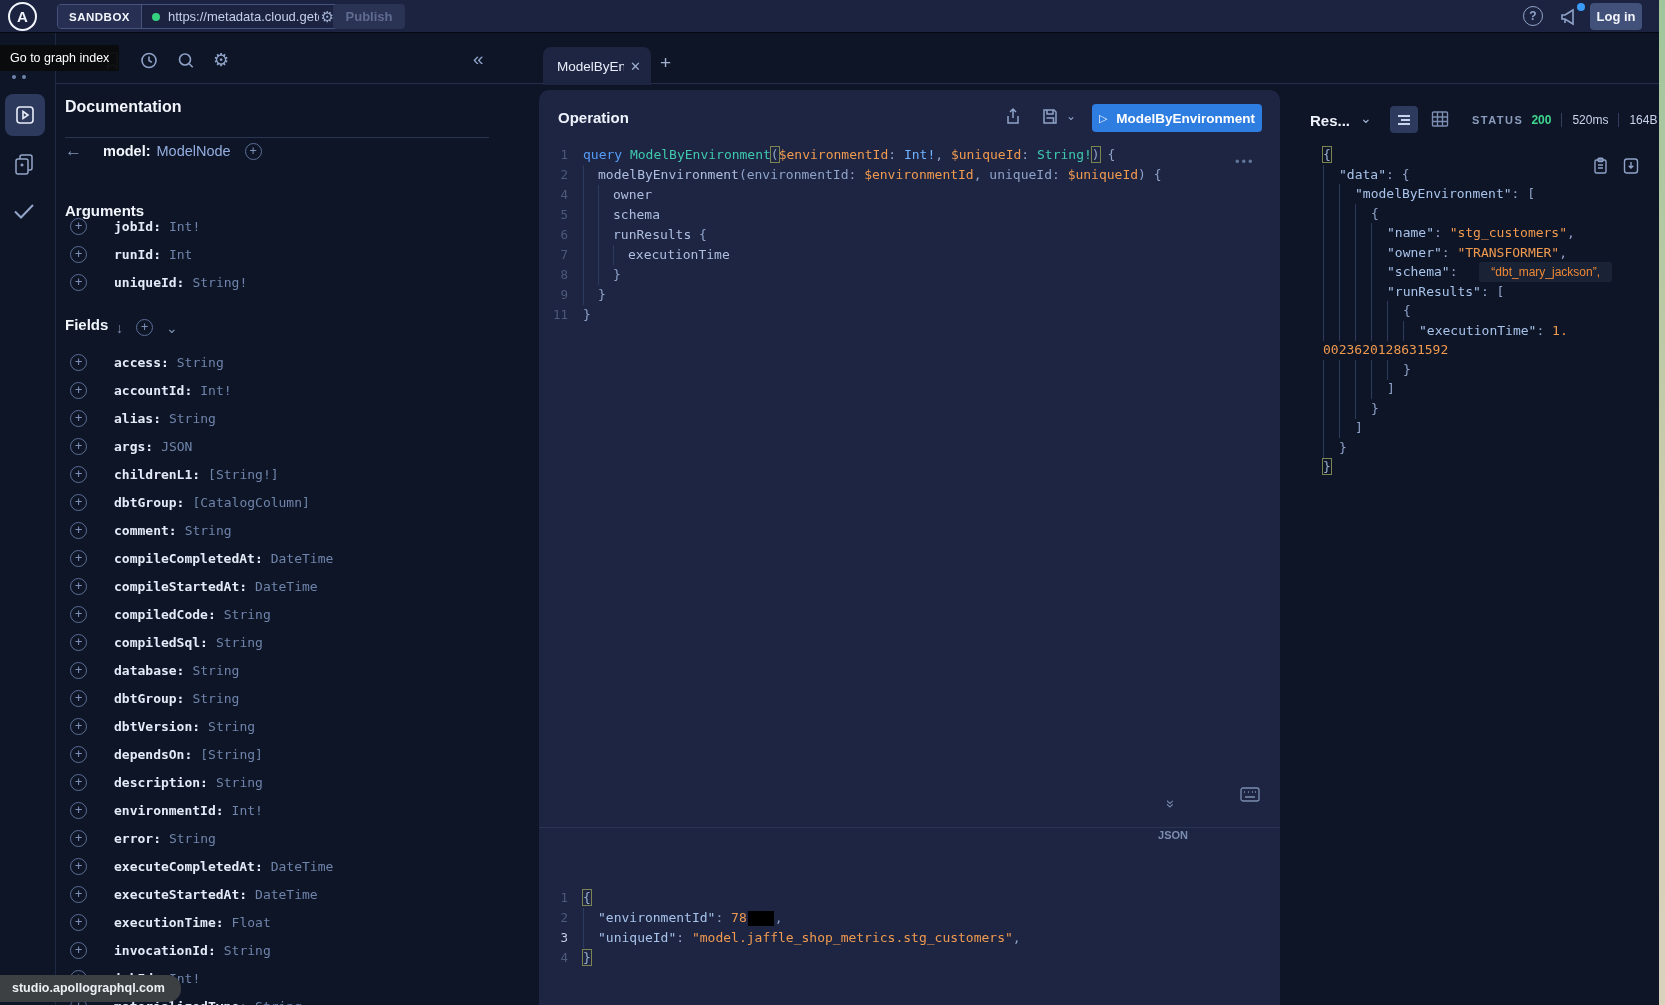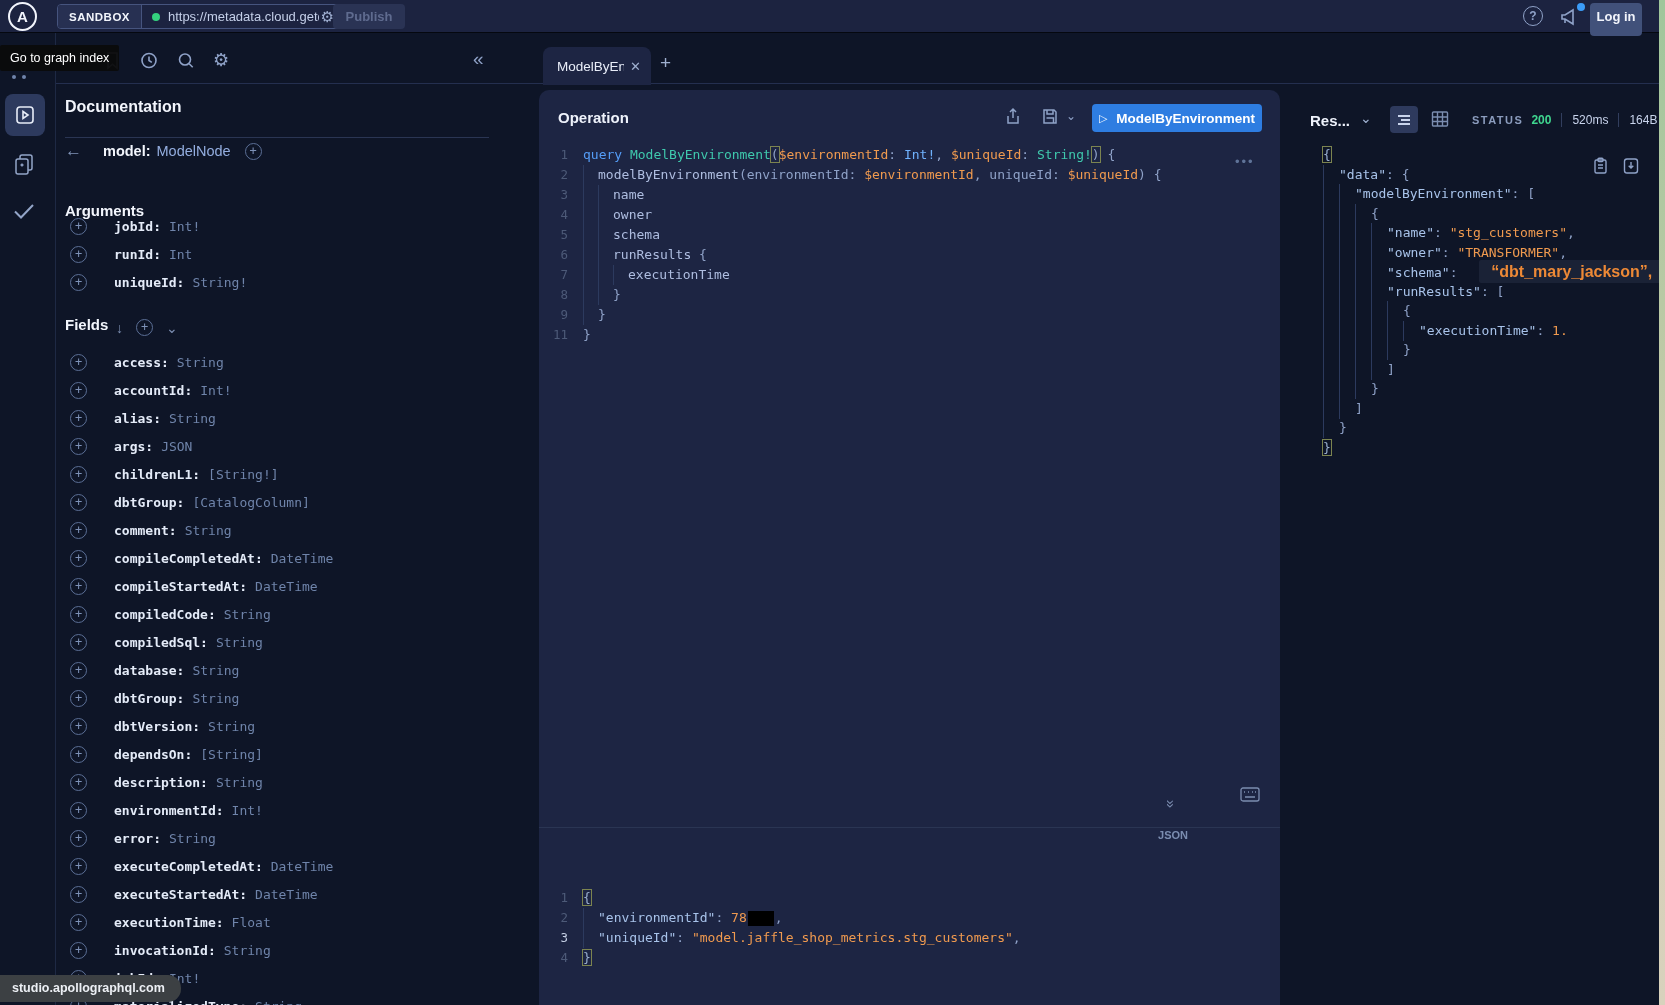--- a/index.html
+++ b/index.html
@@ -29,21 +29,21 @@
   .url-gear { margin:0 6px 0 2px; color:#9eaed0; font-size:15px; line-height:15px; }
   .publish-btn { position:absolute; left:333px; top:4px; width:72px; height:25px;
     background:#2a3354; border-radius:4px; color:#5f6b8f; font-weight:bold;
     font-size:13px; text-align:center; line-height:25px; }
   .help-circle { position:absolute; left:1523px; top:6px; width:20px; height:20px;
     border:1.5px solid #8fa2c8; border-radius:50%; color:#8fa2c8;
     font-size:12px; font-weight:bold; text-align:center; line-height:18px; }
   .mega { position:absolute; left:1558px; top:6px; }
   .mega-dot { position:absolute; left:1577px; top:3px; width:8px; height:8px;
     border-radius:50%; background:#3b9cf7; }
-  .login-btn { position:absolute; left:1590px; top:3px; width:52px; height:33px;
+  .login-btn { position:absolute; left:1590px; top:3px; width:52px; height:27px;
     background:#41517a; border-radius:4px; color:#f2f5fc; font-weight:bold;
     font-size:13px; text-align:center; line-height:27px; }
   .edge-strip { position:absolute; right:0; top:0; width:6px; height:1005px; z-index:60;
     background:linear-gradient(#9fc69b,#b9c9a4 30%,#d6cdb2 60%,#d8d2bd); }
 
   
   .rail { position:absolute; left:0; top:33px; width:56px; height:972px;
     background:#0e1527; border-right:1px solid #1e2944; z-index:20; }
   .rail-btn-active { position:absolute; left:5px; top:61px; width:40px; height:42px;
     background:#2d3a5e; border-radius:8px; display:flex; align-items:center; justify-content:center; }
@@ -131,21 +131,21 @@
   .c-var { color:#f09a4f; }
   .c-type { color:#6fb1fd; }
   .c-fld { color:#aebde0; }
   .c-arg { color:#8fa2c8; }
   .c-pun { color:#8fa2c8; }
   .c-key { color:#a8c3ea; }
   .c-str { color:#f09a4f; }
   .c-bm { color:#9ab0cf; outline:1px solid #7c8450; }
   .c-bx { color:#8fa2c8; outline:1px solid #7c8450; }
   .c-red { background:#1a2236; color:#ed8936; font-family:"Liberation Sans",sans-serif;
-    font-weight:bold; font-size:16px; padding:3px 12px; margin-left:14px; border-radius:2px; }
+    font-weight:normal; font-size:12px; padding:3px 12px; margin-left:14px; border-radius:2px; }
   .c-box { display:inline-block; width:26px; height:15px; background:#000;
     vertical-align:middle; margin:0 1px; }
   .op-code { position:absolute; left:0; top:55px; width:741px; }
   .vars-code { position:absolute; left:0; top:798px; width:741px; }
 
   
   .res-label { position:absolute; left:1310px; top:112px; font-size:15px; font-weight:bold; color:#eef2fb; }
   .res-chev { position:absolute; left:1360px; top:110px; color:#9fb0d0; font-size:14px; }
   .fmt-btn { position:absolute; left:1390px; top:106px; width:28px; height:27px;
     background:#2e3a5d; border-radius:4px; display:flex; align-items:center; justify-content:center; }
@@ -407,21 +407,20 @@
   <div class="op-ic" style="left:527px; top:19px; font-size:12px;">⌄</div>
   <div class="run-btn">
     <span class="run-play">▷</span>
     <span>ModelByEnvironment</span>
   </div>
   <div class="meatball">•••</div>
 
   <div class="op-code code">
       <div class="cl"><span class="ln">1</span><span class="ct"><span class="c-kw">query </span><span class="c-op">ModelByEnvironment</span><span class="c-bx">(</span><span class="c-var">$environmentId</span><span class="c-pun">: </span><span class="c-type">Int!</span><span class="c-pun">, </span><span class="c-var">$uniqueId</span><span class="c-pun">: </span><span class="c-op">String!</span><span class="c-bx">)</span><span class="c-pun"> {</span></span></div>
       <div class="cl"><span class="ln">2</span><span class="ct"><span class="gd"></span><span class="c-fld">modelByEnvironment</span><span class="c-pun">(</span><span class="c-arg">environmentId</span><span class="c-pun">: </span><span class="c-var">$environmentId</span><span class="c-pun">, </span><span class="c-arg">uniqueId</span><span class="c-pun">: </span><span class="c-var">$uniqueId</span><span class="c-pun">) {</span></span></div>
-      <div class="cl"><span class="ln">3</span><span class="ct"><span class="gd"></span><span class="gd"></span><span class="c-fld">name</span></span></div>
       <div class="cl"><span class="ln">4</span><span class="ct"><span class="gd"></span><span class="gd"></span><span class="c-fld">owner</span></span></div>
       <div class="cl"><span class="ln">5</span><span class="ct"><span class="gd"></span><span class="gd"></span><span class="c-fld">schema</span></span></div>
       <div class="cl"><span class="ln">6</span><span class="ct"><span class="gd"></span><span class="gd"></span><span class="c-fld">runResults</span><span class="c-pun"> {</span></span></div>
       <div class="cl"><span class="ln">7</span><span class="ct"><span class="gd"></span><span class="gd"></span><span class="gd"></span><span class="c-fld">executionTime</span></span></div>
       <div class="cl"><span class="ln">8</span><span class="ct"><span class="gd"></span><span class="gd"></span><span class="c-pun">}</span></span></div>
       <div class="cl"><span class="ln">9</span><span class="ct"><span class="gd"></span><span class="c-pun">}</span></span></div>
       <div class="cl"><span class="ln">11</span><span class="ct"><span class="c-pun">}</span></span></div>
     </div>
 
   <div class="kbd-ic">
@@ -481,20 +480,21 @@
     <div class="cl"><span class="ct"><span class="c-bm">{</span></span></div>
     <div class="cl"><span class="ct"><span class="gd"></span><span class="c-key">"data"</span><span class="c-pun">: </span><span class="c-pun">{</span></span></div>
     <div class="cl"><span class="ct"><span class="gd"></span><span class="gd"></span><span class="c-key">"modelByEnvironment"</span><span class="c-pun">: </span><span class="c-pun">[</span></span></div>
     <div class="cl"><span class="ct"><span class="gd"></span><span class="gd"></span><span class="gd"></span><span class="c-pun">{</span></span></div>
     <div class="cl"><span class="ct"><span class="gd"></span><span class="gd"></span><span class="gd"></span><span class="gd"></span><span class="c-key">"name"</span><span class="c-pun">: </span><span class="c-str">"stg_customers"</span><span class="c-pun">,</span></span></div>
     <div class="cl"><span class="ct"><span class="gd"></span><span class="gd"></span><span class="gd"></span><span class="gd"></span><span class="c-key">"owner"</span><span class="c-pun">: </span><span class="c-str">"TRANSFORMER"</span><span class="c-pun">,</span></span></div>
     <div class="cl"><span class="ct"><span class="gd"></span><span class="gd"></span><span class="gd"></span><span class="gd"></span><span class="c-key">"schema"</span><span class="c-pun">: </span><span class="c-red">“dbt_mary_jackson”,</span></span></div>
     <div class="cl"><span class="ct"><span class="gd"></span><span class="gd"></span><span class="gd"></span><span class="gd"></span><span class="c-key">"runResults"</span><span class="c-pun">: </span><span class="c-pun">[</span></span></div>
     <div class="cl"><span class="ct"><span class="gd"></span><span class="gd"></span><span class="gd"></span><span class="gd"></span><span class="gd"></span><span class="c-pun">{</span></span></div>
     <div class="cl"><span class="ct"><span class="gd"></span><span class="gd"></span><span class="gd"></span><span class="gd"></span><span class="gd"></span><span class="gd"></span><span class="c-key">"executionTime"</span><span class="c-pun">: </span><span class="c-str">1.</span></span></div>
+    <div class="cl"><span class="ct"><span class="c-str">0023620128631592</span></span></div>
     <div class="cl"><span class="ct"><span class="gd"></span><span class="gd"></span><span class="gd"></span><span class="gd"></span><span class="gd"></span><span class="c-pun">}</span></span></div>
     <div class="cl"><span class="ct"><span class="gd"></span><span class="gd"></span><span class="gd"></span><span class="gd"></span><span class="c-pun">]</span></span></div>
     <div class="cl"><span class="ct"><span class="gd"></span><span class="gd"></span><span class="gd"></span><span class="c-pun">}</span></span></div>
     <div class="cl"><span class="ct"><span class="gd"></span><span class="gd"></span><span class="c-pun">]</span></span></div>
     <div class="cl"><span class="ct"><span class="gd"></span><span class="c-pun">}</span></span></div>
     <div class="cl"><span class="ct"><span class="c-bm">}</span></span></div>
   </div>
 
 <div class="tooltip">Go to graph index</div>
 <div class="status-pill">studio.apollographql.com</div>

